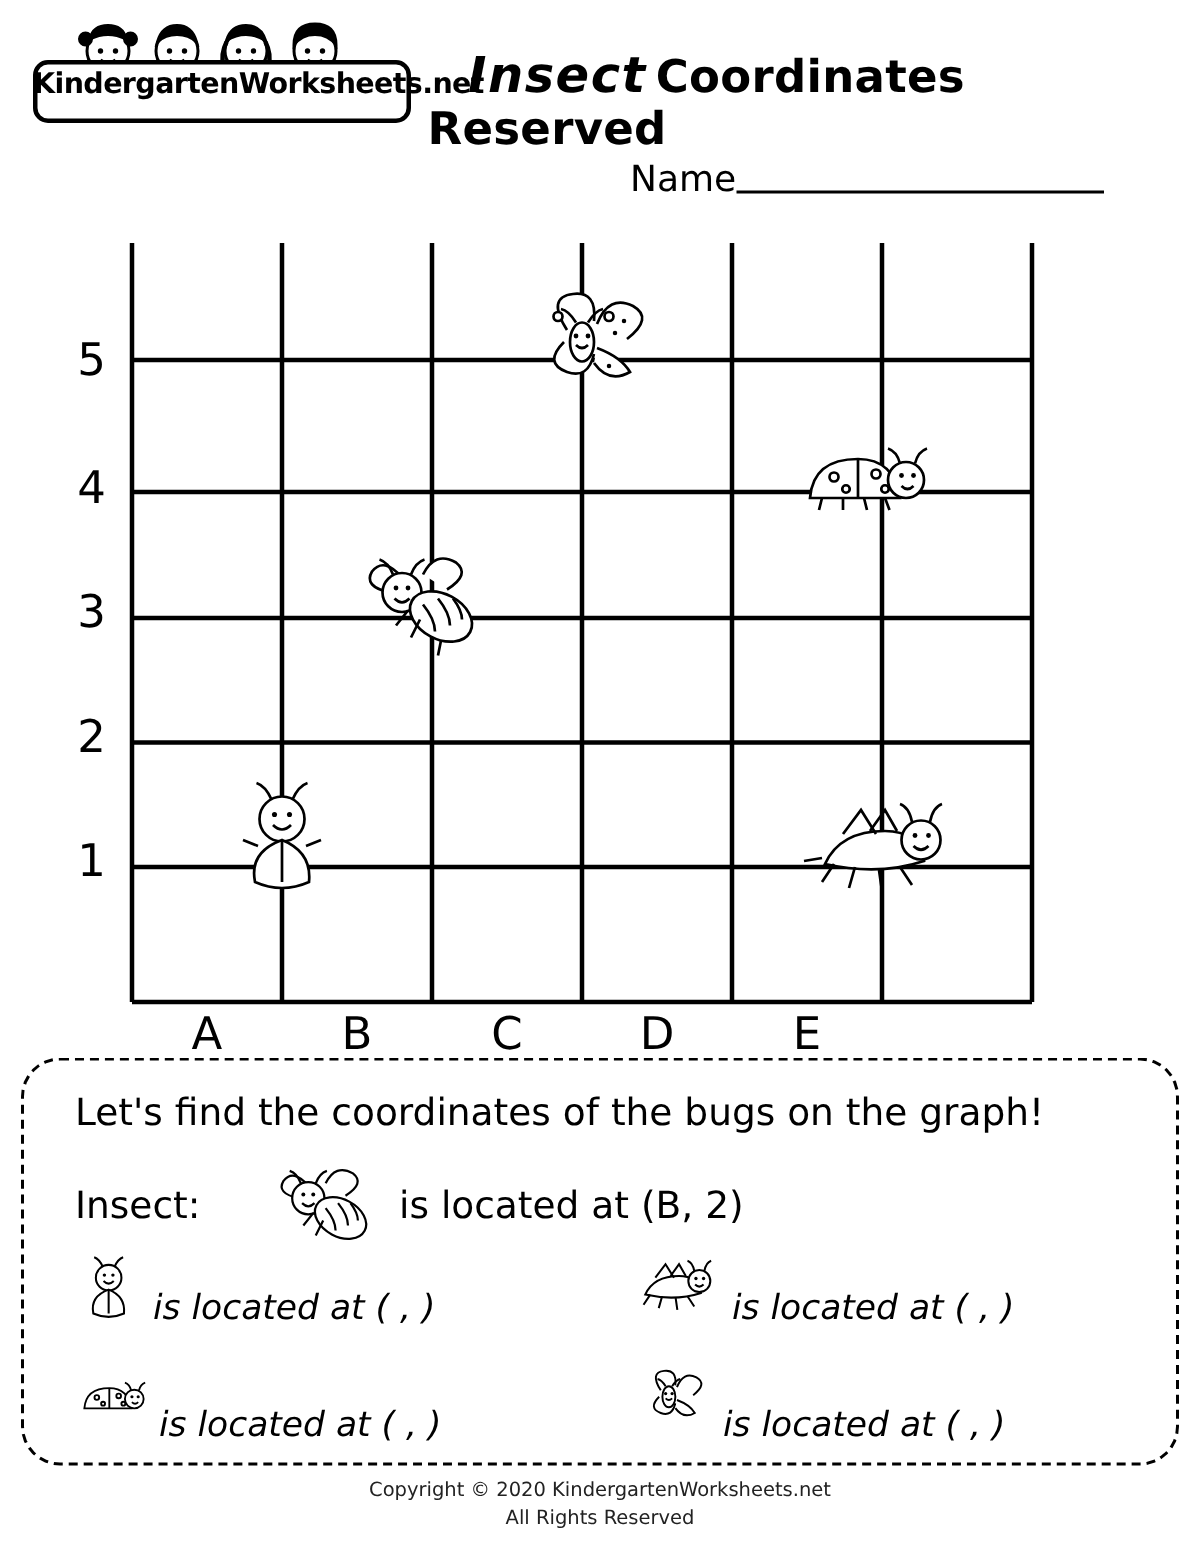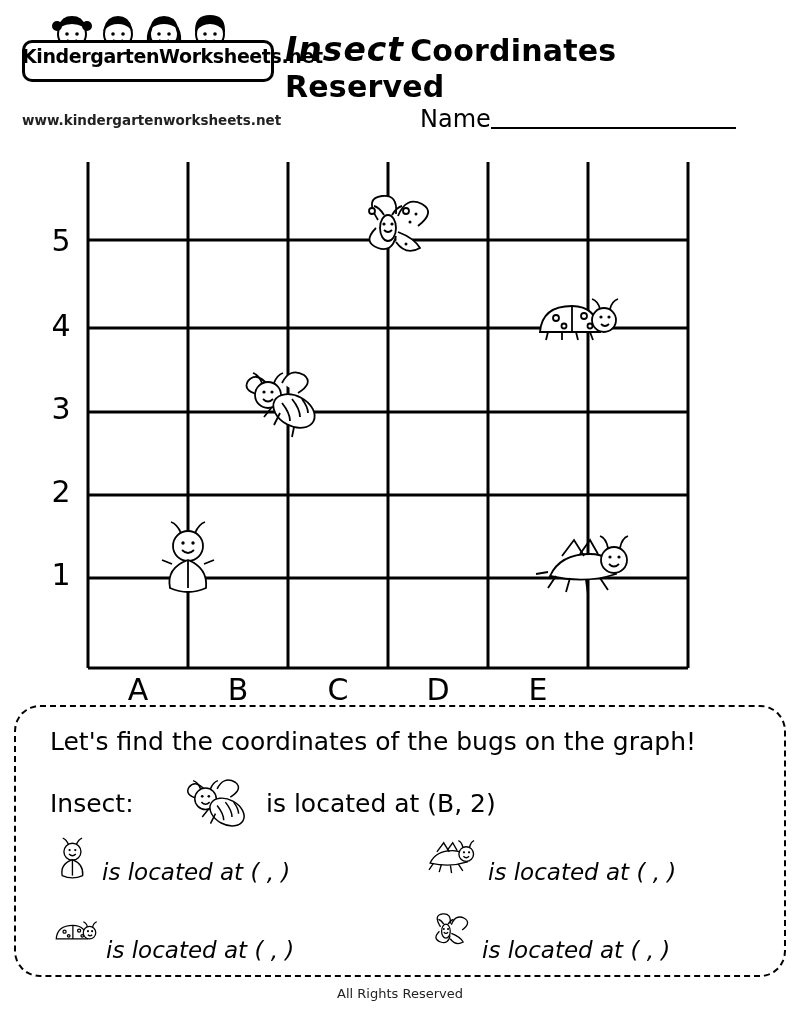--- a/index.html
+++ b/index.html
@@ -83,20 +83,21 @@
     font-size: 30px;
     font-weight: bold;
     font-family: "DejaVu Sans", sans-serif;
     letter-spacing: 0.2px;
   }
   .title .first {
     font-size: 33px;
     font-style: italic;
     letter-spacing: 1px;
     margin-right: 6px;
+    margin-left: 27px;
   }
   .name-line {
     position: absolute;
     left: 420px;
     top: 105px;
     font-size: 24px;
     font-family: "DejaVu Sans", sans-serif;
     text-align: right;
   }
   .name-line .blank {
@@ -216,21 +217,20 @@
           <circle cx="170" cy="22" r="14"></circle>
           <path d="M156 18 q0 -14 14 -14 q14 0 14 14 q-5 -7 -14 -7 q-9 0 -14 7z" fill="#000"></path>
           <circle cx="165" cy="22" r="1.8" fill="#000" stroke="none"></circle>
           <circle cx="175" cy="22" r="1.8" fill="#000" stroke="none"></circle>
           <path d="M165 28 q5 4 10 0" fill="none"></path>
         </g>
       </svg>
       <div class="logo-pill"></div>
       <div class="logo-text">KindergartenWorksheets.net</div>
     </div>
-    <div class="logo-url">www.kindergartenworksheets.net</div>
   </div>
 
   <div class="title">
     <span class="first">Insect</span><span>Coordinates Reserved</span>
   </div>
 
   <div class="name-line">
     <span>Name</span><span class="blank"></span>
   </div>
 </div>
@@ -449,14 +449,15 @@
         <path d="M44 38 q4 4 8 0" fill="none"></path>
         <path d="M44 23 q-5 -8 -10 -9" fill="none"></path>
         <path d="M52 23 q5 -8 10 -9" fill="none"></path>
       </g>
     </svg>
     <span class="qtext" style="left:62px;">is located at (          ,          )</span>
   </div>
 </div>
 
 <div class="footer">
+  <div>Copyright © 2020 KindergartenWorksheets.net</div>
   <div>All Rights Reserved</div>
 </div>
 
 </body></html>

